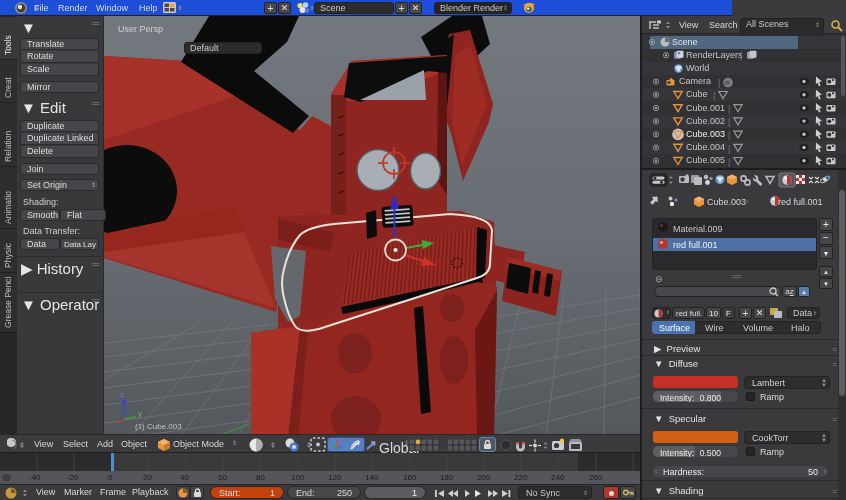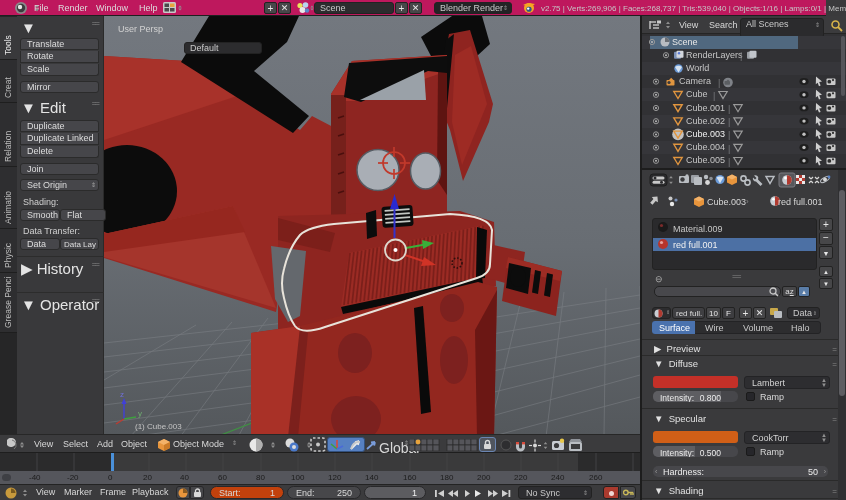--- a/index.html
+++ b/index.html
@@ -2,21 +2,21 @@
 <html><head>
 <meta charset="utf-8">
 <style>
 html,body{margin:0;padding:0;background:#000;}
 *{box-sizing:border-box;}
 #root{position:relative;width:846px;height:500px;overflow:hidden;
   font-family:"Liberation Sans",sans-serif;background:#3a3a3c;color:#d8d8d8;}
 .abs{position:absolute;}
 .txt{position:absolute;white-space:nowrap;}
 
-#topbar{position:absolute;left:0;top:0;width:826px;height:16px;background:#be185d;border-bottom:1px solid #1f1f1f;font-size:9px;color:#dcdcdc;}
+#topbar{position:absolute;left:0;top:0;width:732px;height:16px;background:#1d4ed8;border-bottom:1px solid #1f1f1f;font-size:9px;color:#dcdcdc;}
 .menu{position:absolute;top:2.5px;white-space:nowrap;}
 .fieldbox{position:absolute;top:1.5px;height:12px;background:#2c2c2e;border:1px solid #222;border-radius:3px;color:#c9c9c9;font-size:9px;line-height:11px;padding-left:5px;}
 .sqbtn{position:absolute;top:1.5px;height:12px;background:#474749;border:1px solid #222;border-radius:2px;color:#e8e8e8;text-align:center;font-size:10px;line-height:11px;}
 
 #tabstrip{position:absolute;left:0;top:16px;width:17px;height:418px;background:#262627;}
 .vtab{position:absolute;left:0;width:17px;background:#2e2e30;border-bottom:1px solid #1e1e1e;}
 .vtab span{position:absolute;left:13px;bottom:4px;transform-origin:0 100%;transform:rotate(-90deg);font-size:8.5px;color:#bdbdbd;white-space:nowrap;}
 .vtab.active{background:#39393b;}
 .vtab.active span{color:#ededed;}
 #shelf{position:absolute;left:17px;top:16px;width:87px;height:418px;background:#39393b;font-size:9px;border-right:1px solid #2a2a2a;}
@@ -268,21 +268,20 @@
     <div class="fieldbox" style="left:314px;width:80px;">Scene</div>
     <div class="sqbtn" style="left:395px;width:13px;">+</div>
     <div class="sqbtn" style="left:409px;width:13px;font-size:9px;">✕</div>
     <div class="fieldbox" style="left:434px;width:78px;background:#232325;">Blender Render<span style="position:absolute;right:3px;top:0;font-size:6px;color:#999;">⇕</span></div>
     <svg class="abs" style="left:522px;top:2px" width="14" height="12" viewBox="0 0 14 12">
       <circle cx="7" cy="6" r="5" fill="#f5a623"></circle>
       <circle cx="7" cy="7.2" r="2.6" fill="#2a5a8a"></circle>
       <circle cx="6.2" cy="6.6" r="1.2" fill="#fff"></circle>
       <path d="M1 3 Q5 0 13 2 L9 5 Z" fill="#f5a623"></path>
     </svg>
-    <span class="menu" id="infotxt" style="left:541px;color:#c6c6c6;font-size:8px;top:3.5px;">v2.75 | Verts:269,906 | Faces:268,737 | Tris:539,040 | Objects:1/16 | Lamps:0/1 | Mem</span>
   </div>
   <div id="tabstrip">
     <div class="vtab active" style="top:1px;height:43px;">
         <span>Tools</span>
       </div>
     <div class="vtab" style="top:44px;height:43px;">
         <span>Creat</span>
       </div>
     <div class="vtab" style="top:87px;height:64px;">
         <span>Relation</span>

